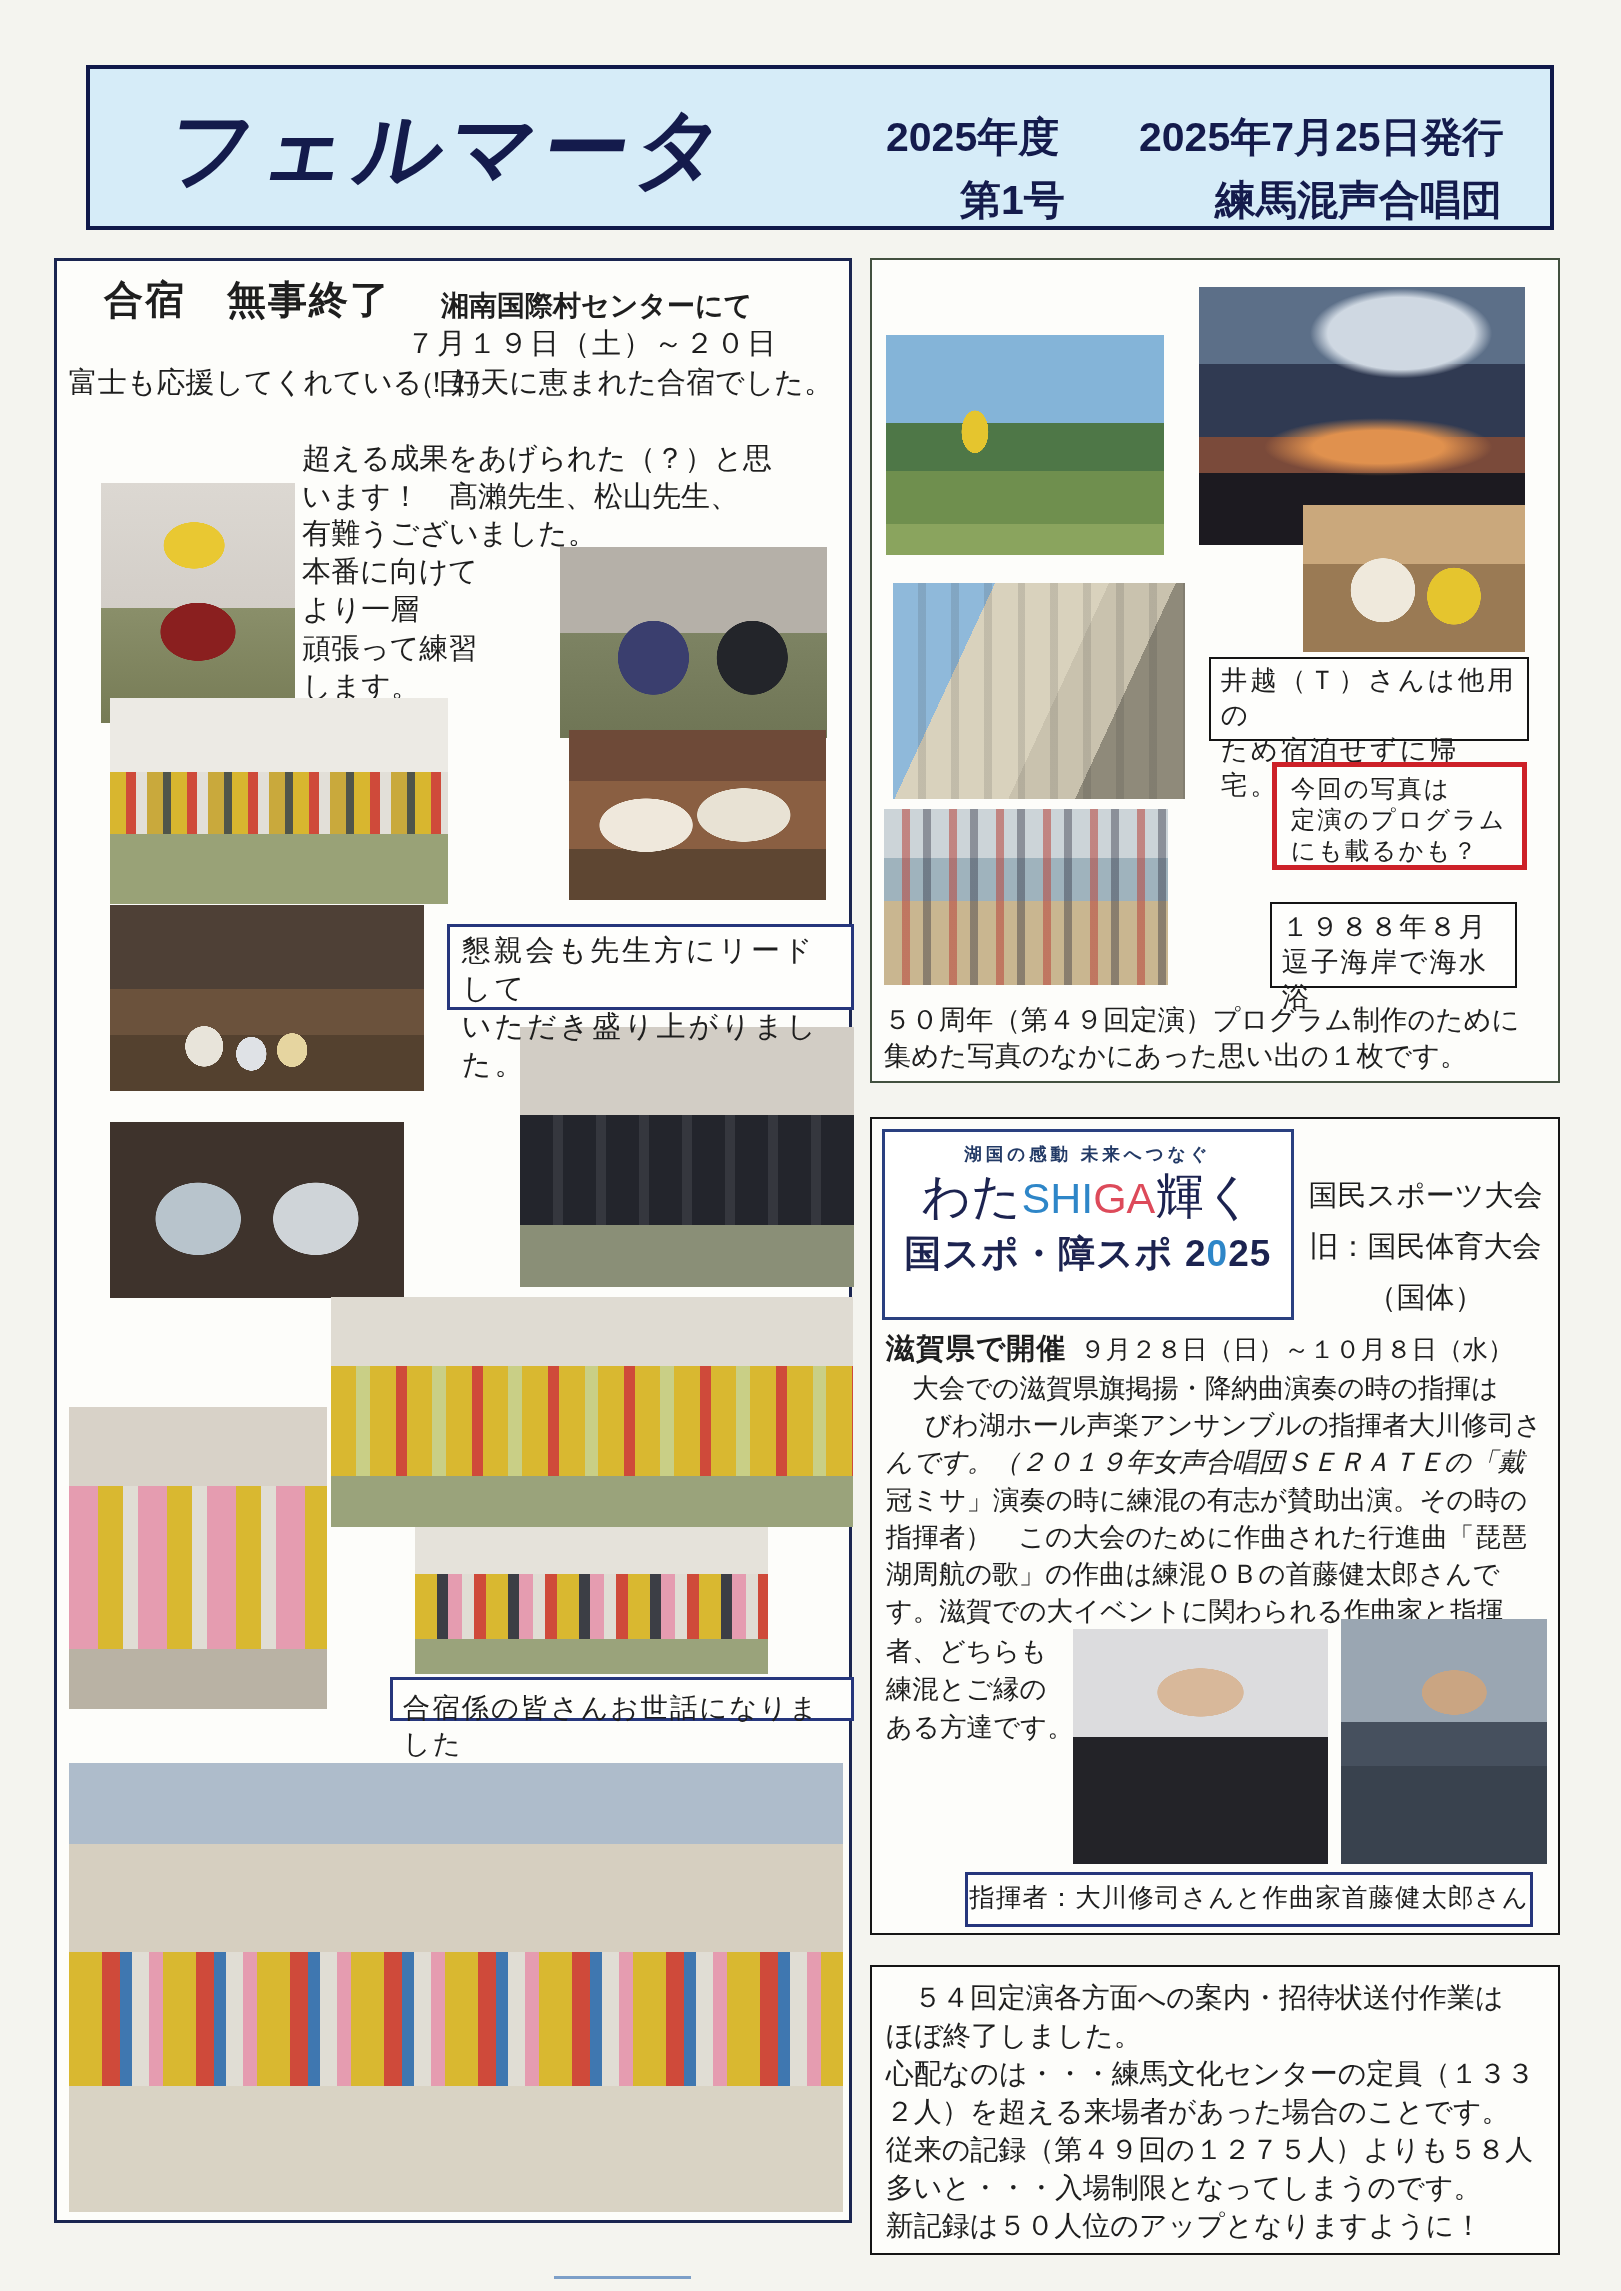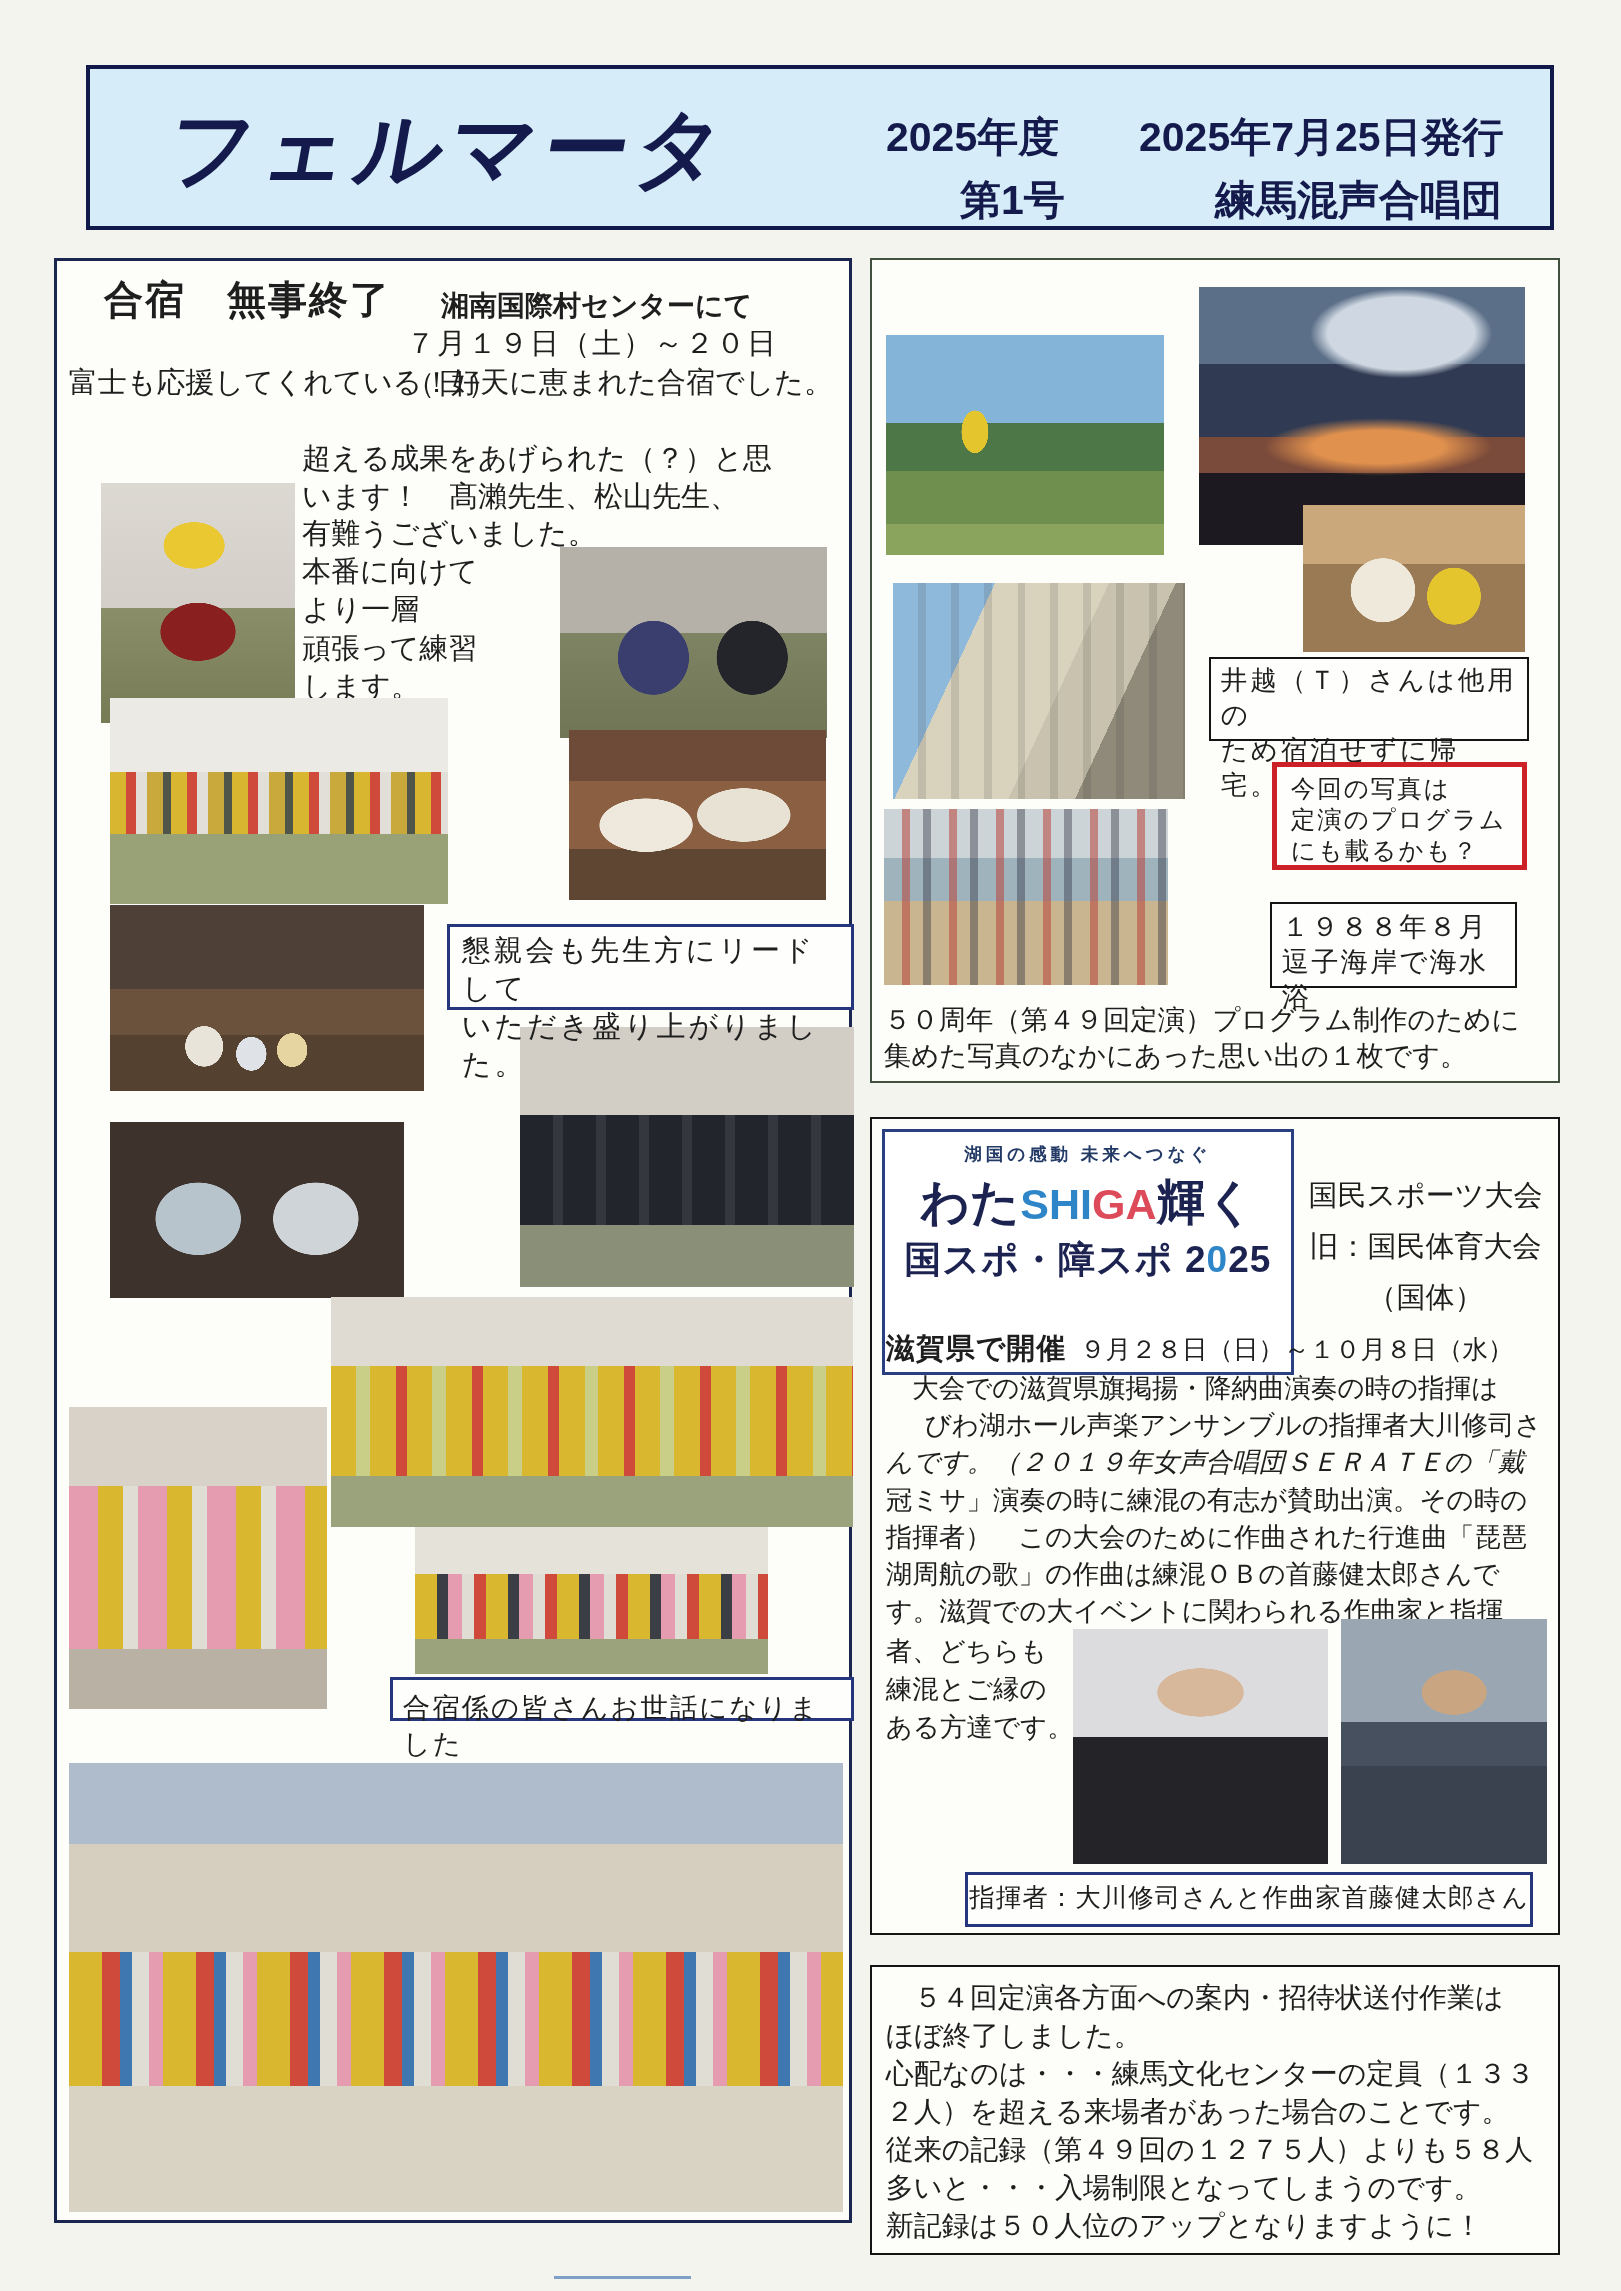--- a/index.html
+++ b/index.html
@@ -110,25 +110,25 @@
   #phBeach{left:11.8px;top:549px;width:284px;height:176px;
     background:repeating-linear-gradient(90deg,rgba(0,0,0,0) 0 17.6px,rgba(184,67,58,.55) 17.6px 25.5px,rgba(0,0,0,0) 25.5px 39px,rgba(42,42,58,.4) 39px 47px),
     linear-gradient(180deg,#ccd4d8 0 28%,#9fb3bd 28% 52%,#c9b690 52%);}
   #cap1988{left:398px;top:642px;width:247px;height:86px;padding:5.9px 9.8px;
            font-size:27.4px;line-height:35px;letter-spacing:2px;}
   #fiftyNote{left:11.8px;top:742px;width:663px;font-size:27.4px;line-height:36px;}
 
   
   #panelShiga{left:870px;top:1117px;width:690px;height:818px;background:#fdfdfa;
               border:2.9px solid #161616;box-sizing:border-box;}
-  #logoBox{position:absolute;left:9.8px;top:9.8px;width:412px;height:246px;
+  #logoBox{position:absolute;left:9.8px;top:9.8px;width:412px;height:191px;
            border:3.9px solid #2a4080;background:#ffffff;box-sizing:border-box;text-align:center;}
   #logoTagline{margin-top:9.8px;font-size:17.6px;font-weight:bold;letter-spacing:3.9px;color:#233a66;
                font-family:"Liberation Sans","DejaVu Sans",sans-serif;}
-  #logoMain{margin-top:8px;font-size:49px;font-weight:700;color:#1c2350;line-height:57px;
+  #logoMain{margin-top:2px;font-size:49px;font-weight:400;color:#1c2350;line-height:57px;
             font-family:"Liberation Sans","DejaVu Sans",sans-serif;}
   #logoMain .lat{font-size:43px;}
   .blue{color:#2e86c8;} .redc{color:#dd4a5a;}
   #logoLine2{margin-top:2px;font-size:37px;font-weight:900;color:#1c2350;
              font-family:"Liberation Sans","DejaVu Sans",sans-serif;letter-spacing:1px;}
   #sideText{left:429px;top:51px;width:249px;text-align:center;font-size:29px;line-height:51px;}
   #venueLine{left:13.7px;top:210px;white-space:nowrap;}
   #venueBold{font-size:29px;font-weight:bold;letter-spacing:1px;
              font-family:"Liberation Sans","DejaVu Sans",sans-serif;color:#1e1e1e;}
   #venueDates{font-size:25.5px;margin-left:13.7px;}

